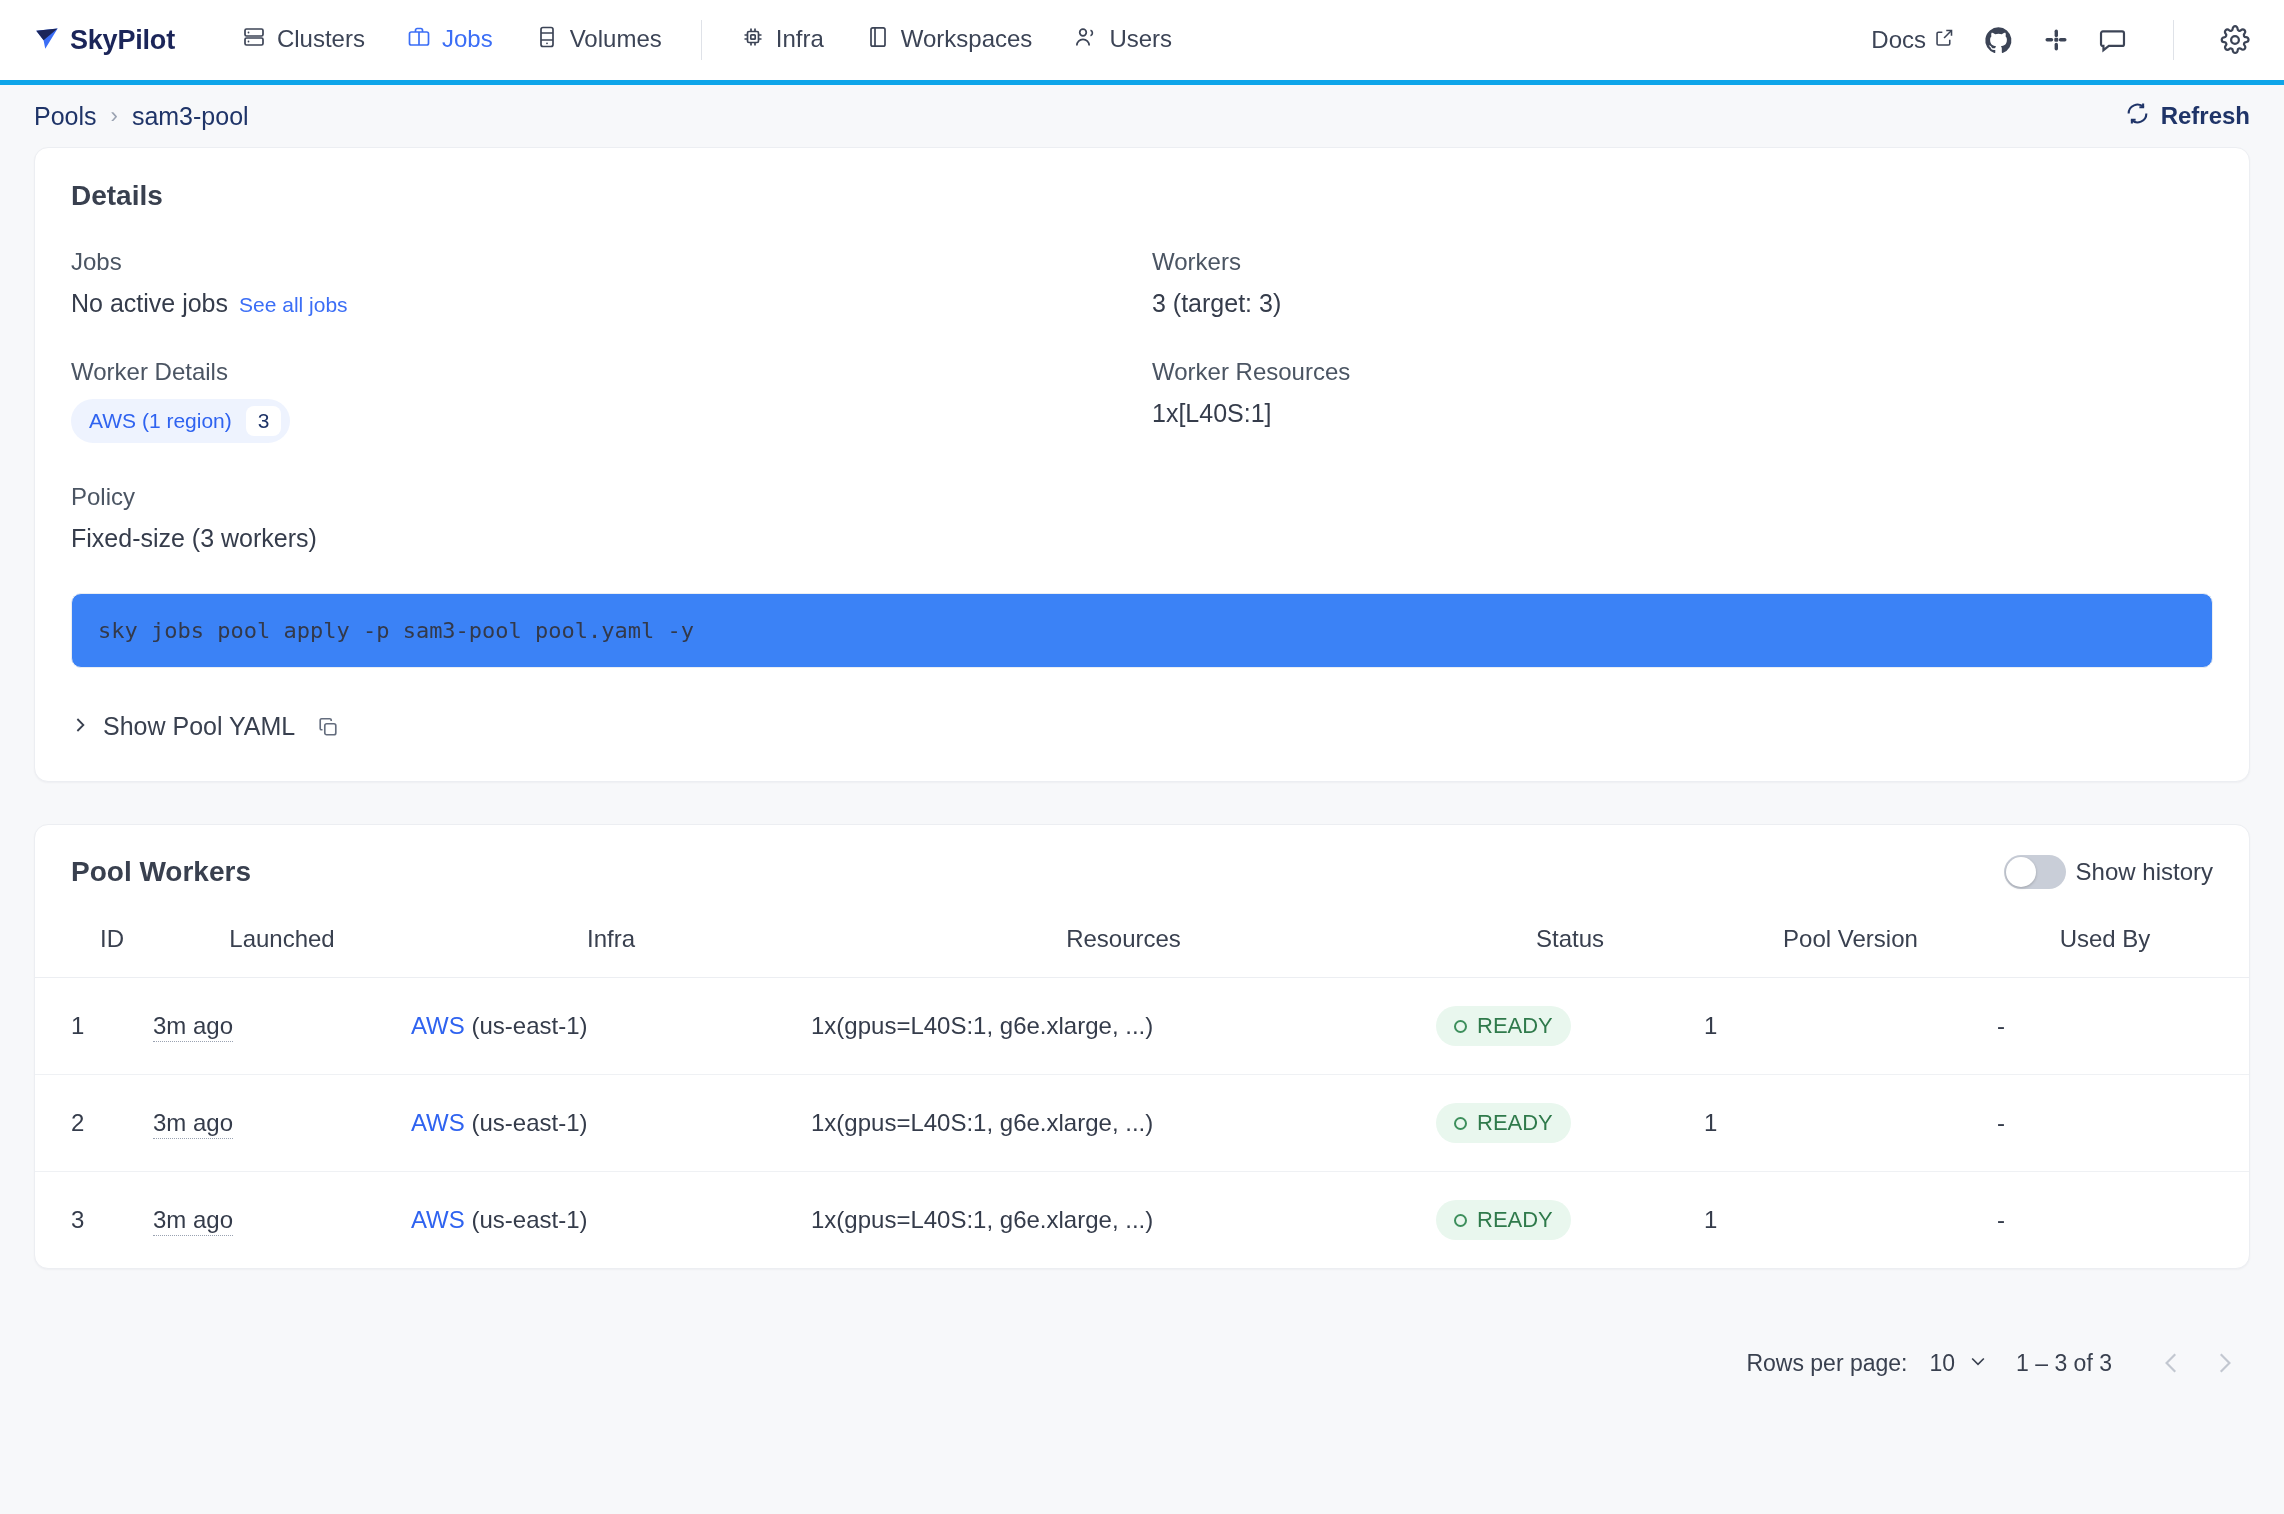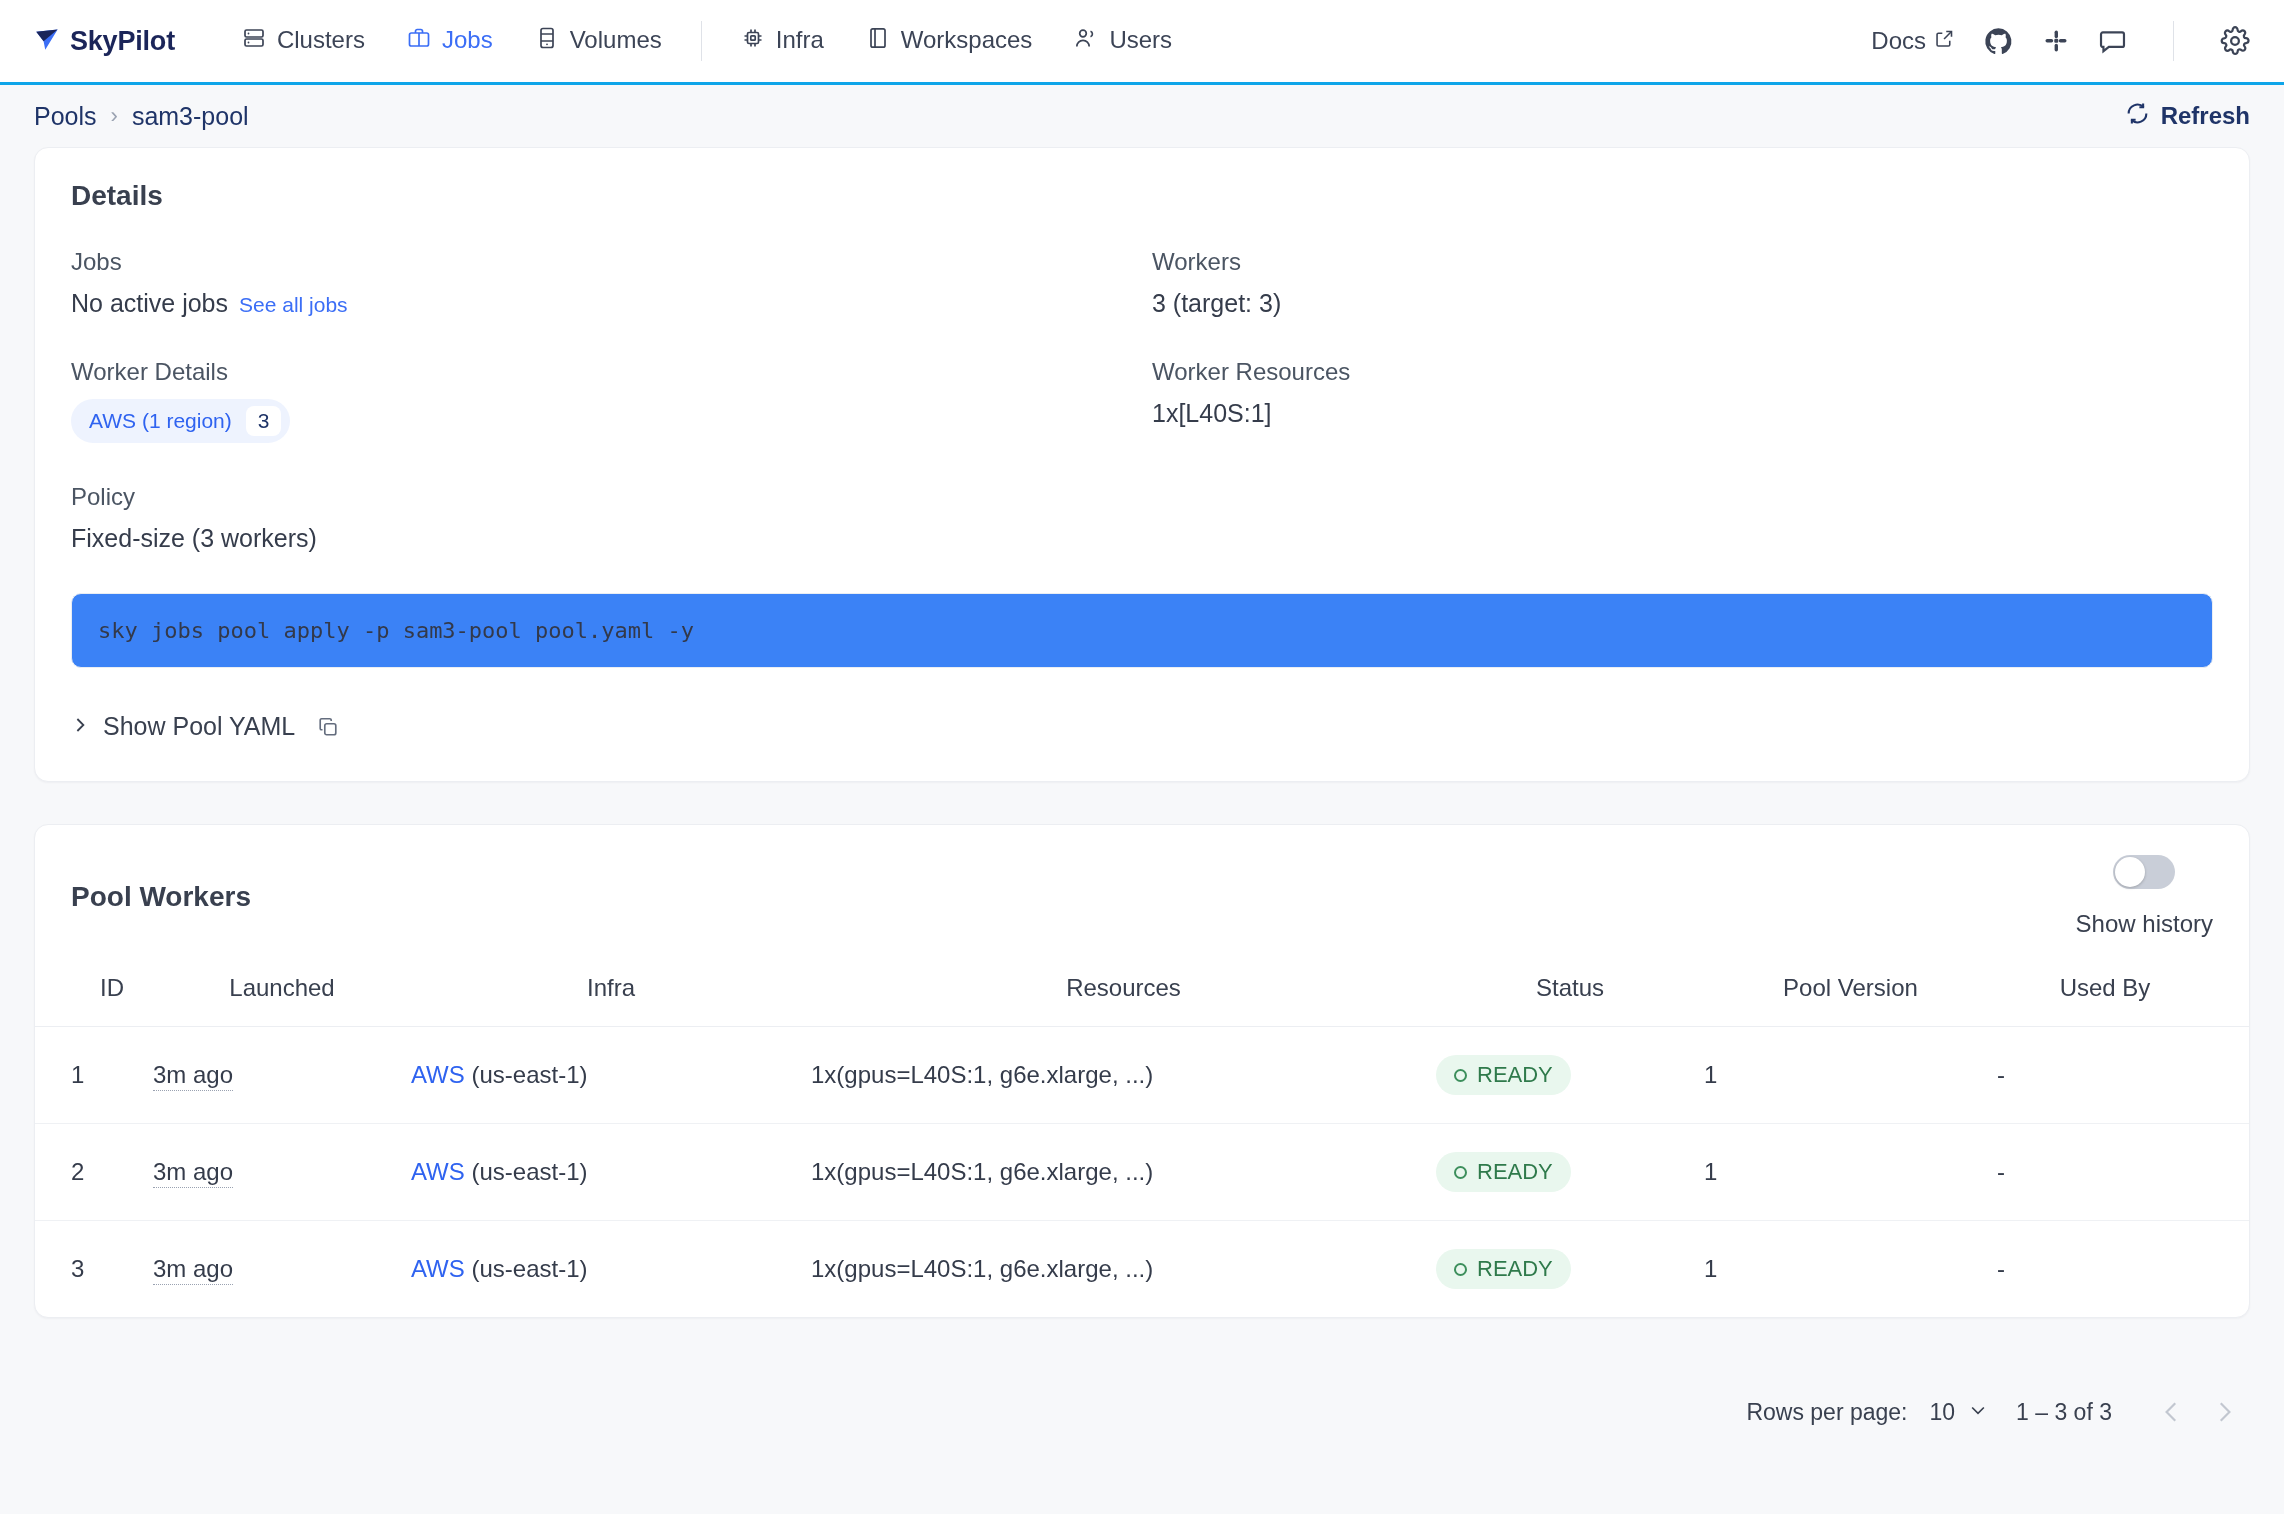--- a/index.html
+++ b/index.html
@@ -9,21 +9,21 @@
     background: #f7f8fa;
     font-family: "Liberation Sans", sans-serif;
     color: #2d3748;
     -webkit-font-smoothing: antialiased;
   }
 
   
   .navbar {
     height: 85px;
     background: #ffffff;
-    border-bottom: 3px solid #0ea5e9;
+    border-bottom: 5px solid #0ea5e9;
     display: flex;
     align-items: center;
     padding: 0 34px 0 34px;
   }
   .brand {
     display: flex;
     align-items: center;
     gap: 9px;
     margin-right: 46px;
   }
@@ -188,22 +188,21 @@
   }
   .pw-title {
     font-size: 28px;
     font-weight: bold;
     color: #39404f;
   }
   .toggle-wrap {
     margin-left: auto;
     display: flex;
     align-items: center;
-    gap: 21px;
-    flex-direction: column;
+    gap: 10px;
   }
   .toggle {
     width: 62px;
     height: 34px;
     border-radius: 999px;
     background: #c9ced8;
     position: relative;
     cursor: pointer;
     flex: none;
   }

